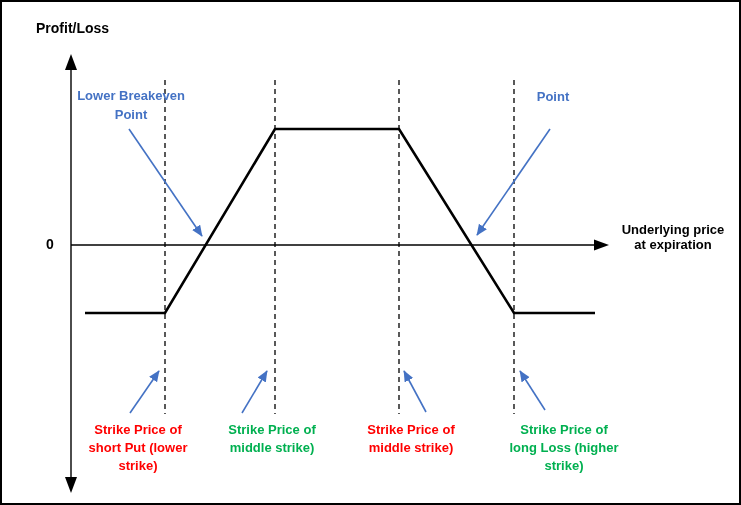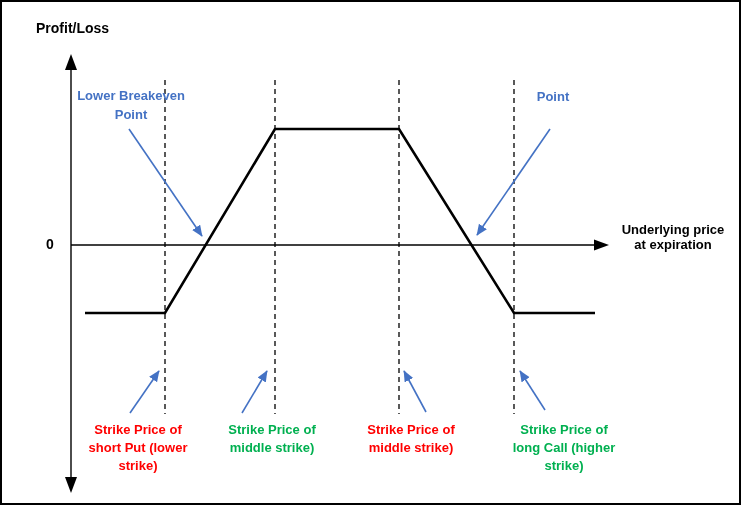--- a/index.html
+++ b/index.html
@@ -99,17 +99,17 @@
   <div class="lbl green center strike-lbl strike-2">
     <div>Strike Price of</div>
     <div>middle strike)</div>
   </div>
   <div class="lbl red center strike-lbl strike-3">
     <div>Strike Price of</div>
     <div>middle strike)</div>
   </div>
   <div class="lbl green center strike-lbl strike-4">
     <div>Strike Price of</div>
-    <div>long Call (higher</div>
+    <div>long Loss (higher</div>
     <div>strike)</div>
   </div>
 
 </div>
 
 </body></html>

